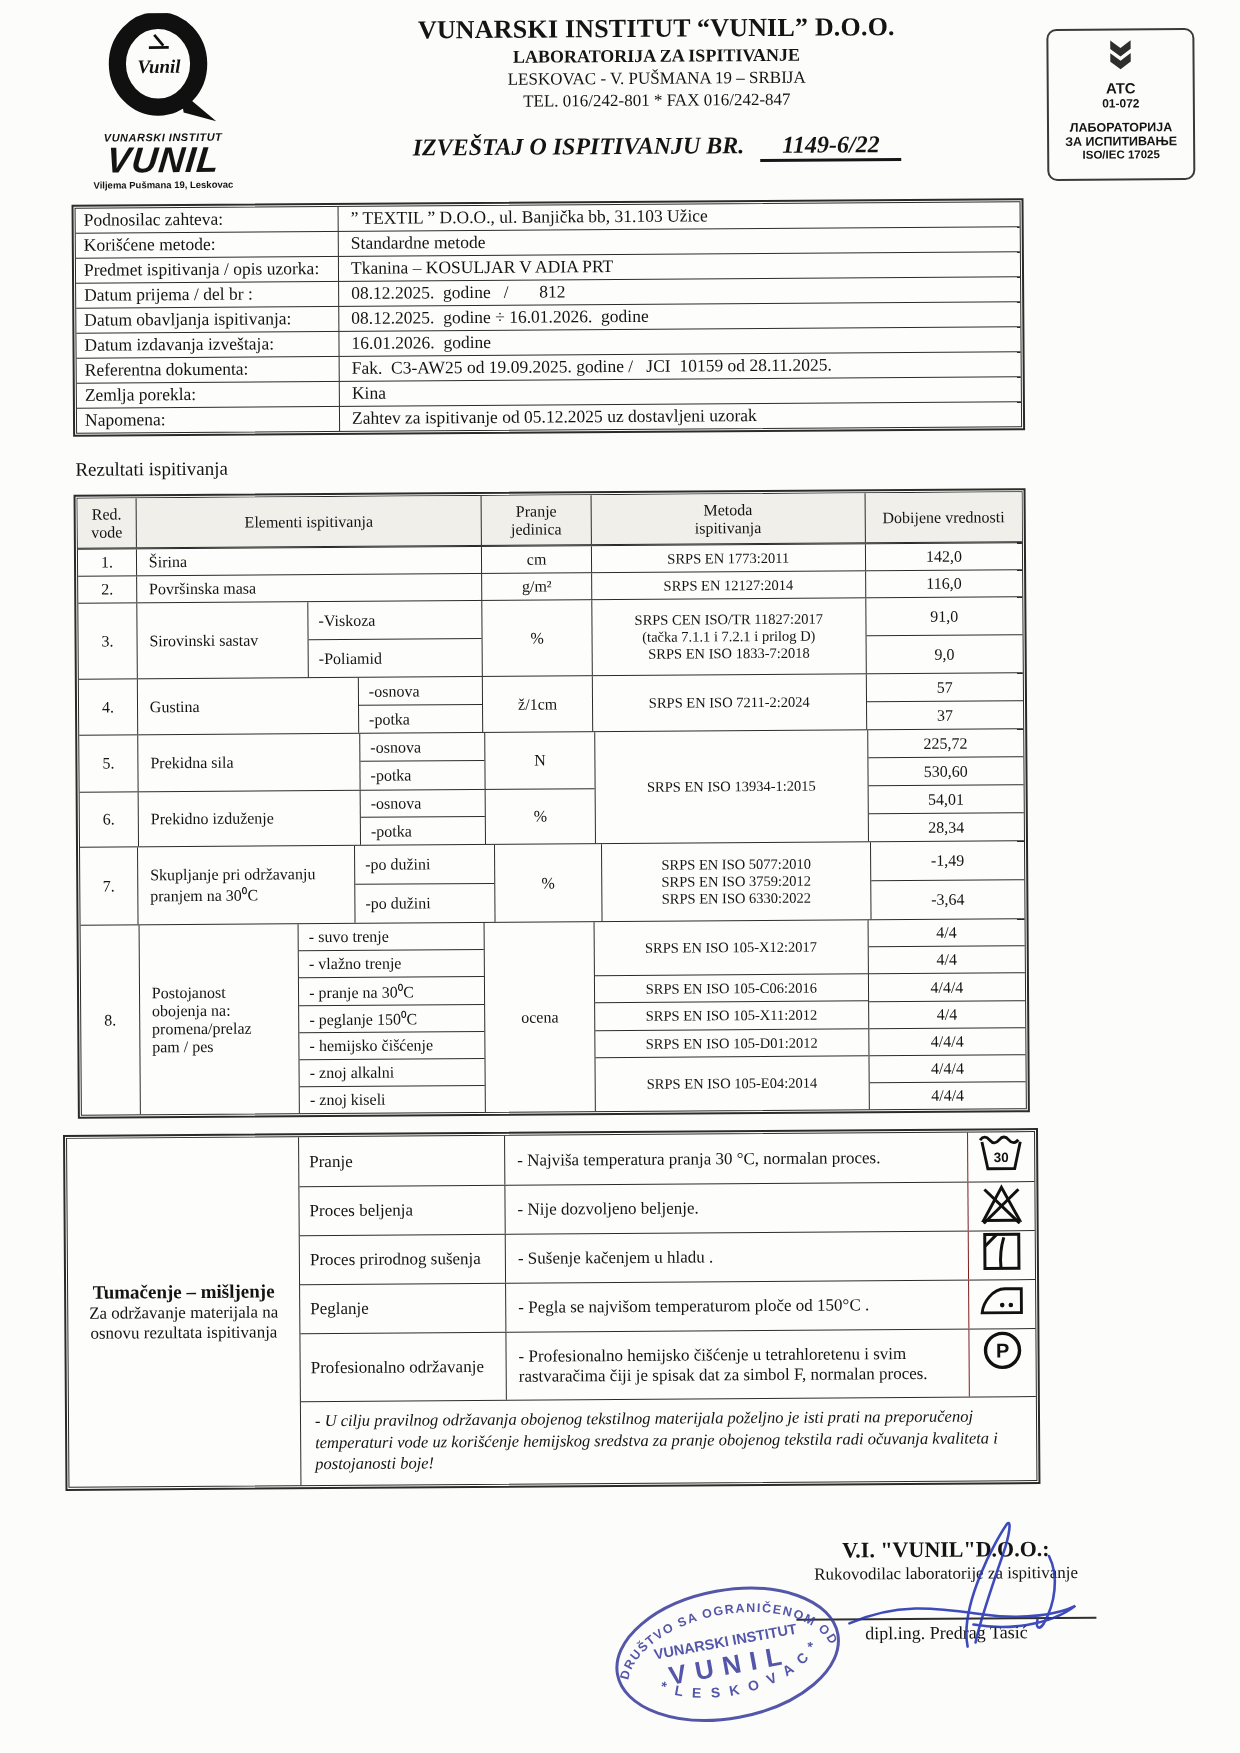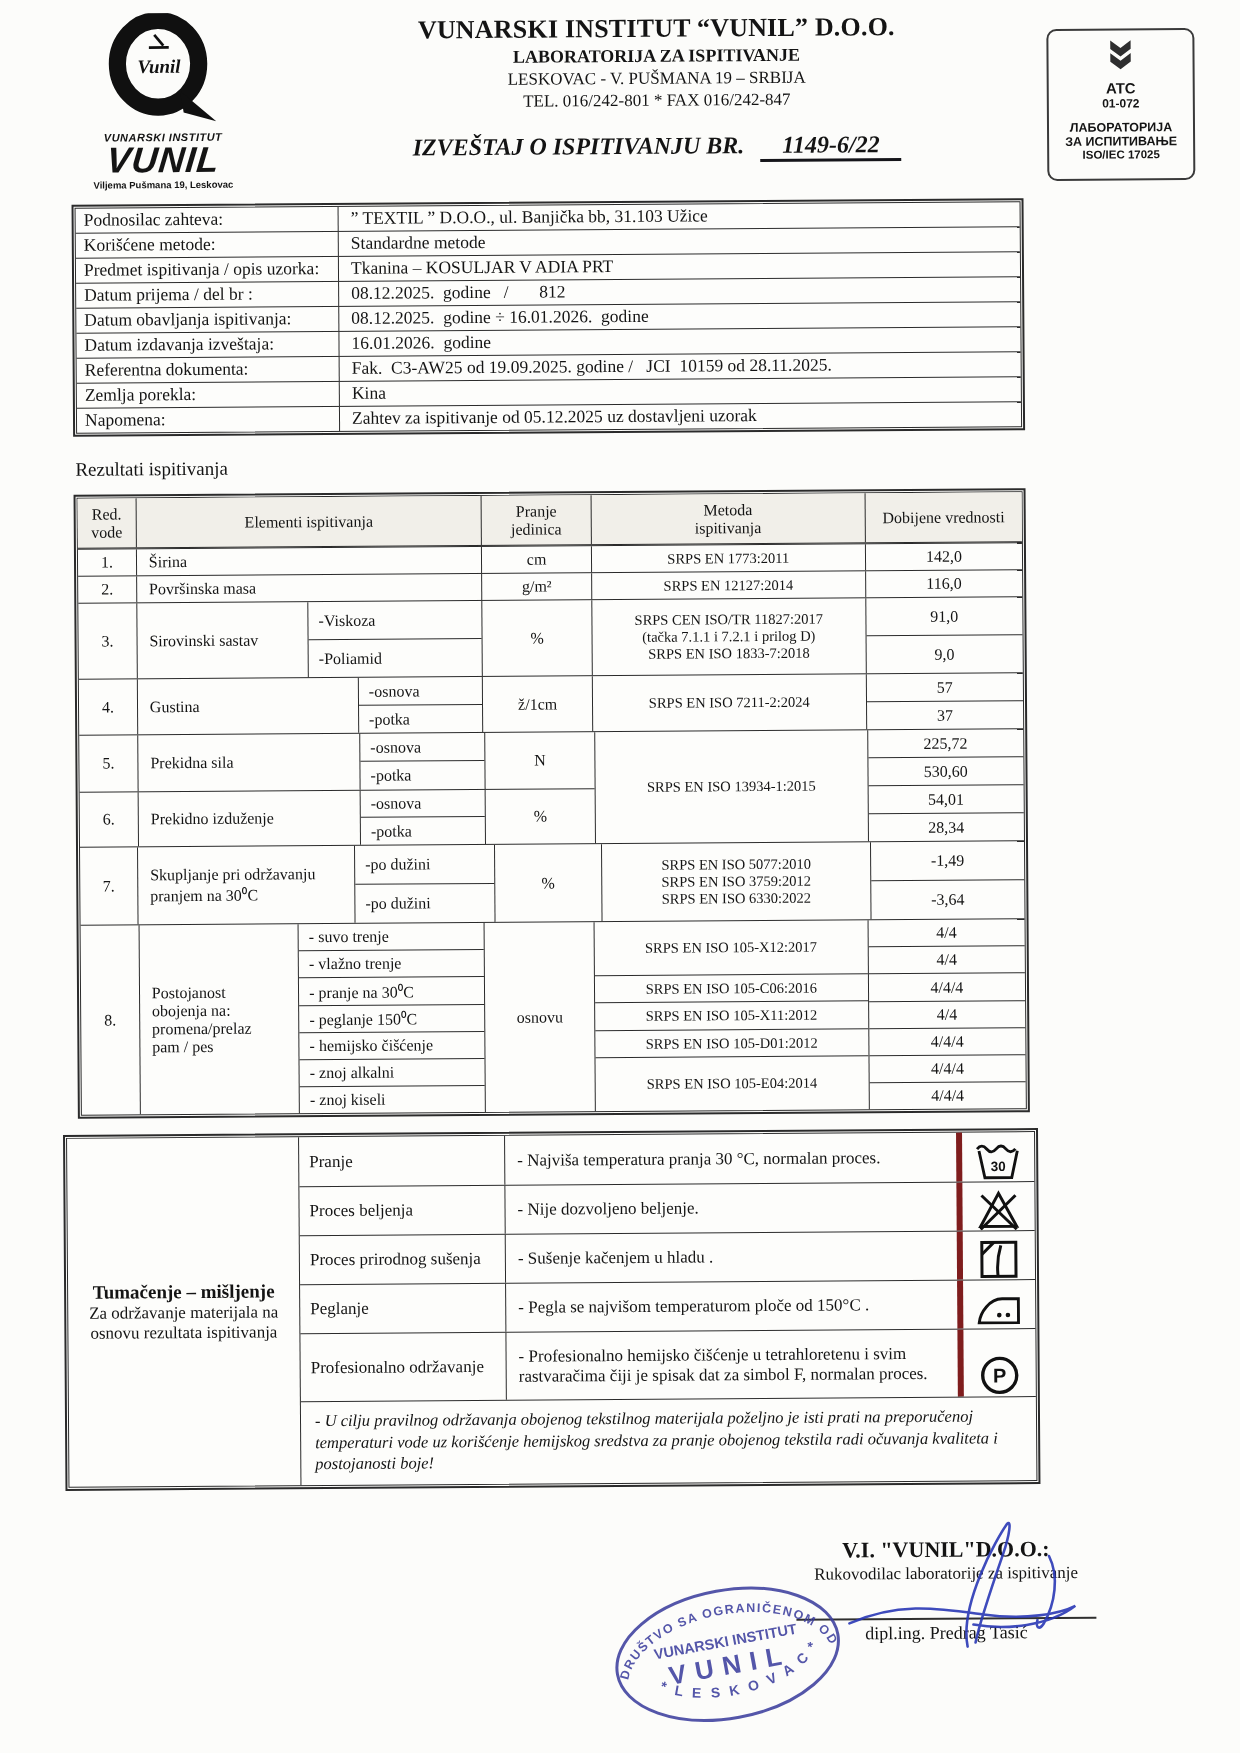--- a/index.html
+++ b/index.html
@@ -72,21 +72,21 @@
   .care-wrap{display:flex;}
   .care-left{width:232px;border-right:1px solid #2b2b2b;display:flex;flex-direction:column;
              justify-content:center;align-items:center;text-align:center;box-sizing:border-box;padding:6px;}
   .care-h{font-size:19px;font-weight:bold;}
   .care-sub{font-size:17px;}
   .care-right{flex:1;display:flex;flex-direction:column;}
   .crow{display:flex;box-sizing:border-box;}
   .crow + .crow{border-top:1px solid #2b2b2b;}
   .clabel{width:205px;padding:4px 10px;display:flex;align-items:center;box-sizing:border-box;}
   .cdesc{flex:1;border-left:1px solid #2b2b2b;padding:4px 12px;display:flex;align-items:center;box-sizing:border-box;}
-  .cicon{width:78px;border-left:6px solid #7f1d1d;display:flex;align-items:flex-end;justify-content:center;box-sizing:border-box;}
+  .cicon{width:67px;border-left:1px solid #7f1d1d;display:flex;align-items:flex-start;justify-content:center;box-sizing:border-box;}
   .ch48{height:49px;}.ch66{height:68px;}
   .cnote{border-top:1px solid #2b2b2b;padding:8px 14px 10px 14px;font-style:italic;font-size:16.5px;line-height:1.3;}
 
   
   .foot{position:relative;height:420px;}
   .sig-block{position:absolute;top:52px;right:90px;width:420px;text-align:center;}
   .sig-company{font-size:22px;font-weight:bold;}
   .sig-role{font-size:17px;margin-top:1px;}
   .sig-space{height:34px;}
   .sig-rule{width:300px;border-top:2px solid #2f2f2f;margin:0 auto;}
@@ -307,21 +307,21 @@
 pam / pes</div>
       <div class="subcol cl" style="width:187px">
         <div class="sub f1">- suvo trenje</div>
         <div class="sub f1">- vlažno trenje</div>
         <div class="sub f1">- pranje na 30⁰C</div>
         <div class="sub f1">- peglanje 150⁰C</div>
         <div class="sub f1">- hemijsko čišćenje</div>
         <div class="sub f1">- znoj alkalni</div>
         <div class="sub f1">- znoj  kiseli</div>
       </div>
-      <div class="cell cl ctr" style="width:110px">osnovu</div>
+      <div class="cell cl ctr" style="width:110px">ocena</div>
       <div class="mcol cl" style="width:275px">
         <div class="mcell f2">SRPS EN ISO 105-X12:2017</div>
         <div class="mcell f1">SRPS EN ISO 105-C06:2016</div>
         <div class="mcell f1">SRPS EN ISO 105-X11:2012</div>
         <div class="mcell f1">SRPS EN ISO 105-D01:2012</div>
         <div class="mcell f2">SRPS EN ISO 105-E04:2014</div>
       </div>
       <div class="valcol cl">
         <div class="val f1">4/4</div>
         <div class="val f1">4/4</div>

